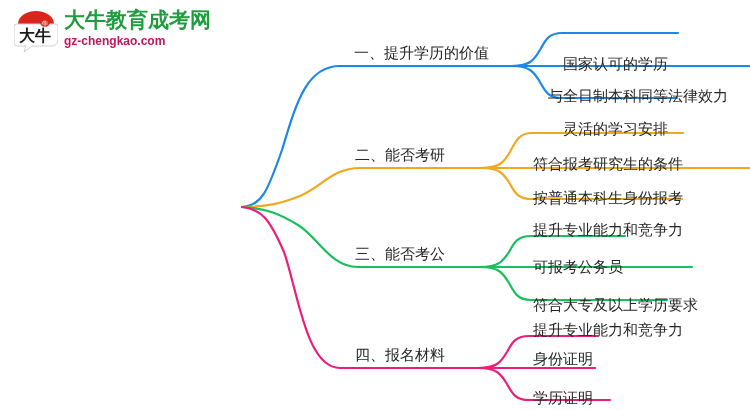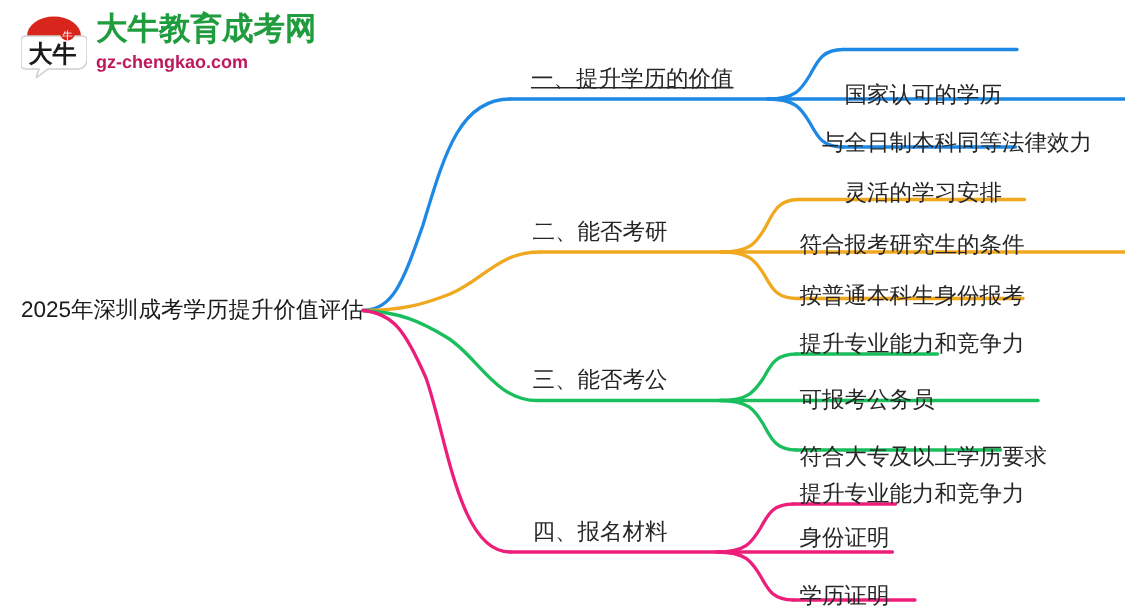--- a/index.html
+++ b/index.html
@@ -108,23 +108,22 @@
         <path d="M478,368 C497,368 501,362 507,352 C512,343 515,336 529,336"></path>
         <path d="M529,336 H597"></path>
         <path d="M478,368 H595"></path>
         <path d="M478,368 C497,368 501,374 507,384 C512,393 515,400 529,400"></path>
         <path d="M529,400 H610"></path>
       </g>
 
     </g>
   </svg>
 
-  <div class="lbl root-label" style="left:14px;top:199px;">2025年深圳成考学历提升价值评估</div>
 
-  <div class="lbl branch-label" style="left:354px;top:45px;text-decoration:underline;">一、提升学历的价值</div>
+  <div class="lbl branch-label" style="left:354px;top:45px;">一、提升学历的价值</div>
   <div class="lbl leaf-label" style="left:563px;top:13px;">国家认可的学历</div>
   <div class="lbl leaf-label" style="left:548px;top:45px;">与全日制本科同等法律效力</div>
   <div class="lbl branch-label" style="left:355px;top:147px;">二、能否考研</div>
 
   <div class="lbl leaf-label" style="left:563px;top:78px;">灵活的学习安排</div>
   <div class="lbl leaf-label" style="left:533px;top:113px;">符合报考研究生的条件</div>
   <div class="lbl leaf-label" style="left:533px;top:147px;">按普通本科生身份报考</div>
   <div class="lbl leaf-label" style="left:533px;top:179px;">提升专业能力和竞争力</div>
 
   <div class="lbl branch-label" style="left:355px;top:246px;">三、能否考公</div>

